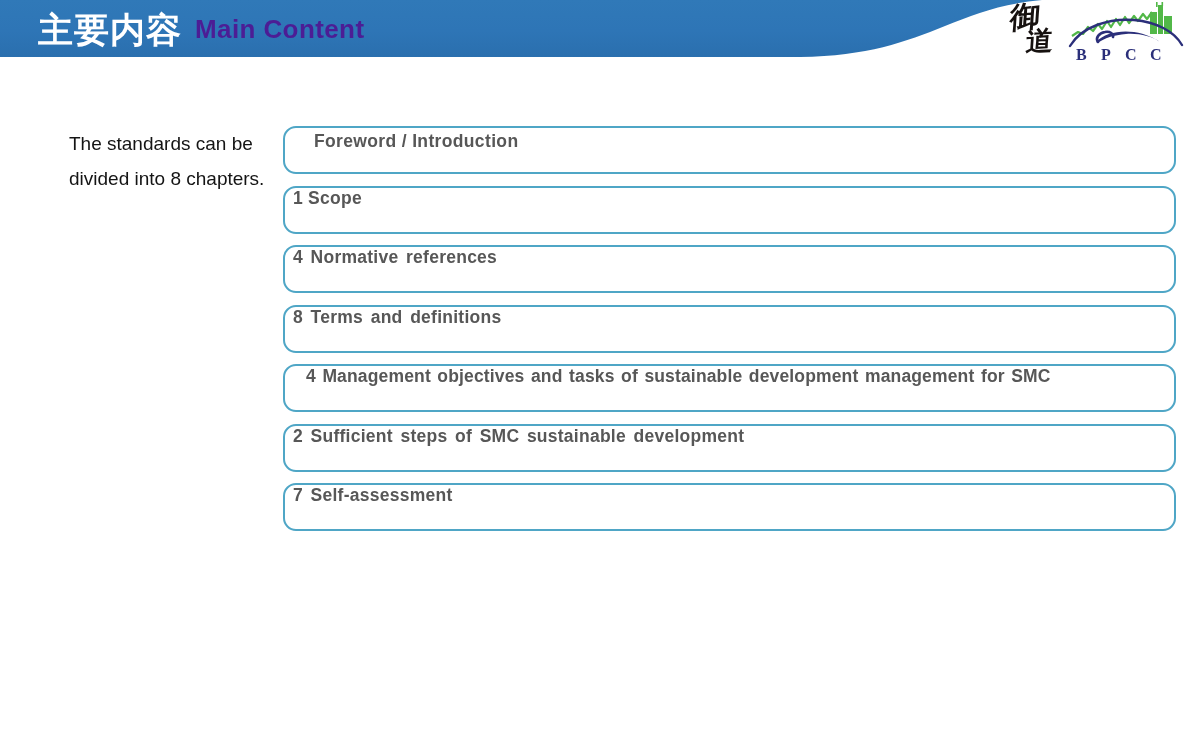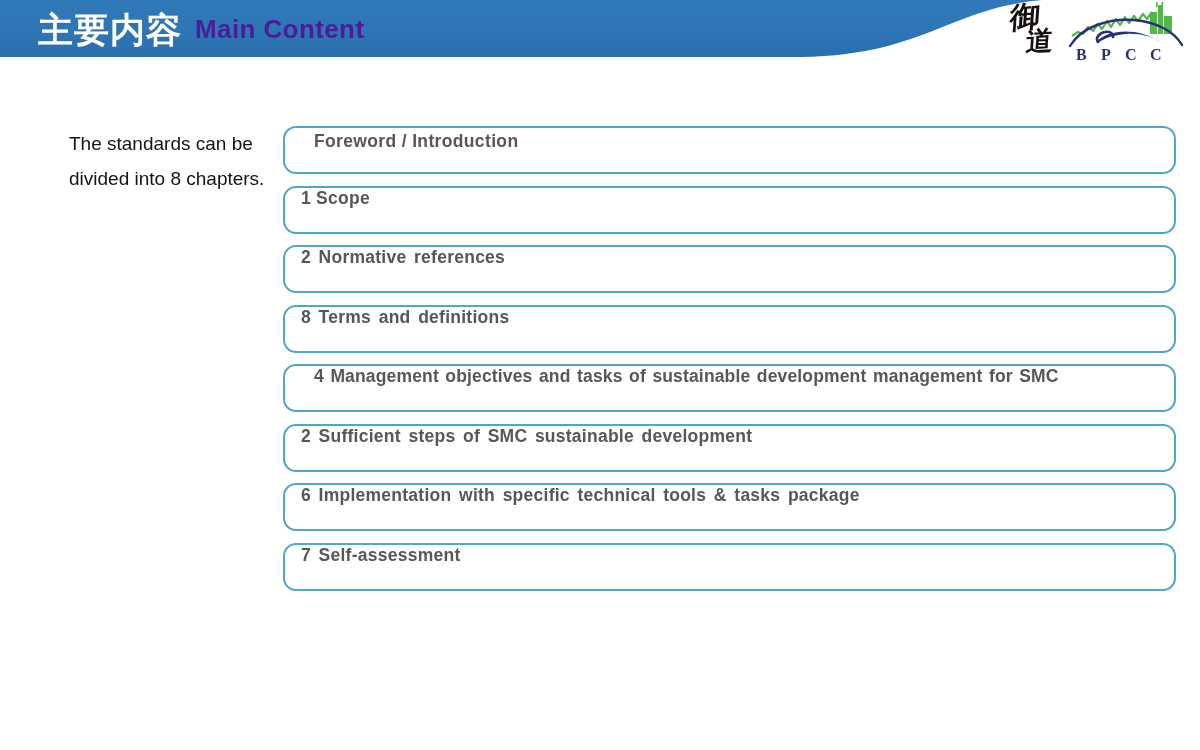--- a/index.html
+++ b/index.html
@@ -136,21 +136,21 @@
     align-items: flex-start;
   }
   .chapter-box:last-child { margin-bottom: 12px; }
 
   .chapter-label {
     color: #575757;
     font-size: 17.5px;
     font-weight: bold;
     letter-spacing: 0.25px;
     white-space: nowrap;
-    padding-left: 16px;
+    padding-left: 8px;
   }
   
   .chapter-box.first .chapter-label {
     padding-left: 29px;
     letter-spacing: 0.35px;
     position: relative;
     top: 3px;
   }
   
   .chapter-box.wide .chapter-label {
@@ -226,37 +226,34 @@
 
     <div class="chapter-box first">
       <span class="chapter-label">Foreword / Introduction</span>
     </div>
 
     <div class="chapter-box">
       <span class="chapter-label">1 Scope</span>
     </div>
 
     <div class="chapter-box cond">
-      <span class="chapter-label">2 Normative references</span>
+      <span class="chapter-label">4 Normative references</span>
     </div>
 
     <div class="chapter-box cond">
       <span class="chapter-label">8 Terms and definitions</span>
     </div>
 
     <div class="chapter-box wide">
       <span class="chapter-label">4 Management objectives and tasks of sustainable development management for SMC</span>
     </div>
 
     <div class="chapter-box cond">
       <span class="chapter-label">2 Sufficient steps of SMC sustainable development</span>
     </div>
 
-    <div class="chapter-box cond">
-      <span class="chapter-label">6 Implementation with specific technical tools &amp; tasks package</span>
-    </div>
 
     <div class="chapter-box cond">
       <span class="chapter-label">7 Self-assessment</span>
     </div>
 
   </div>
 </div>
 
 </body></html>

